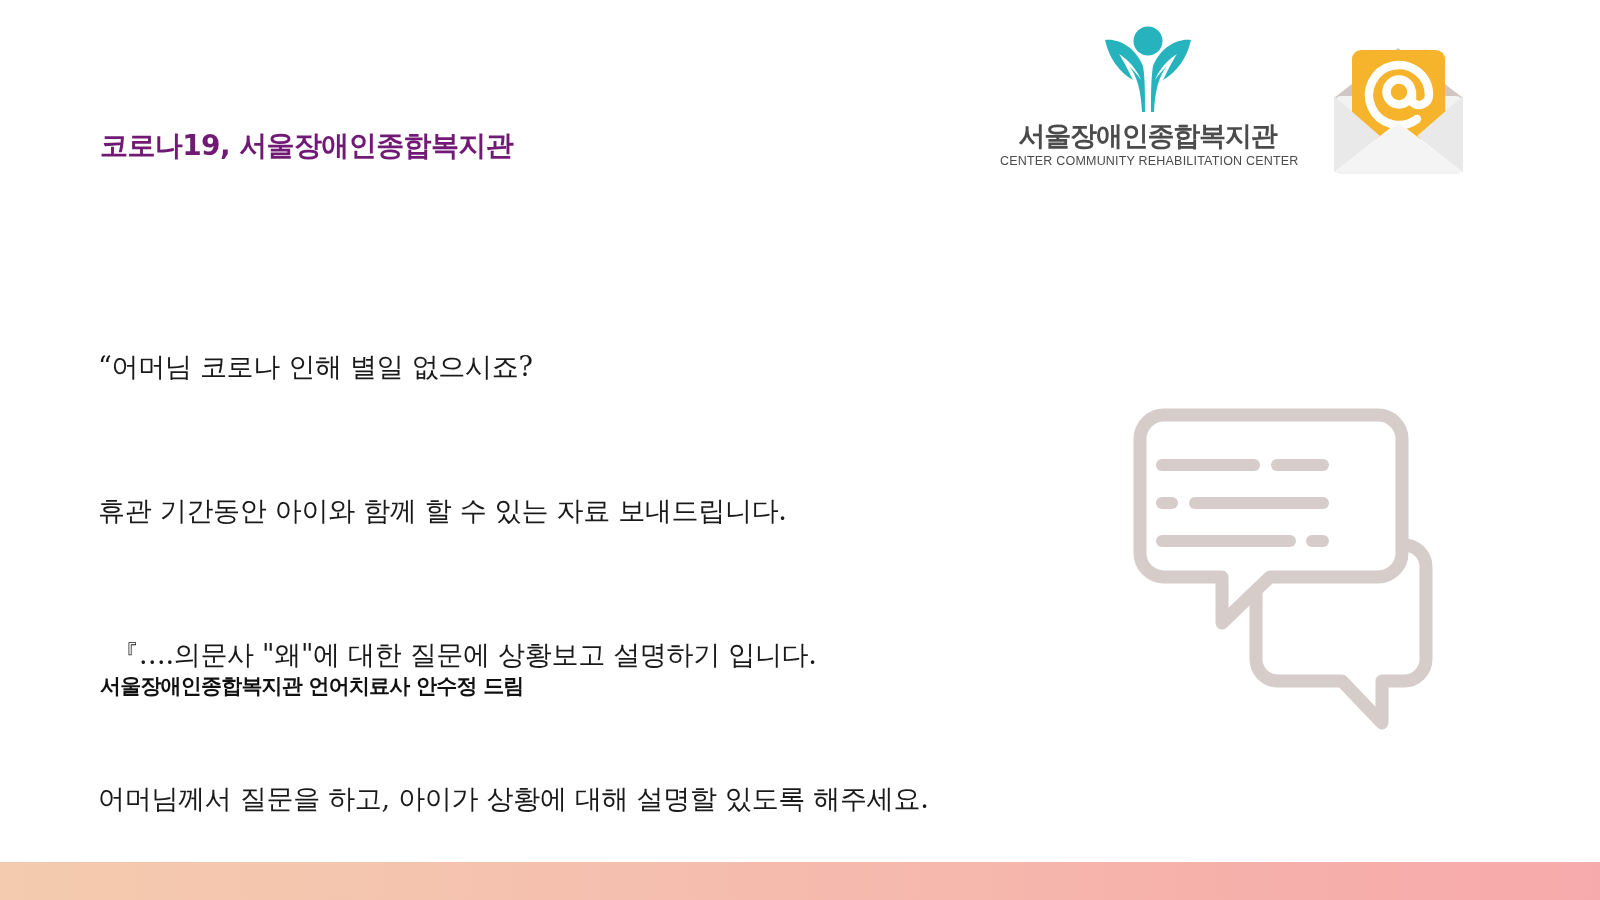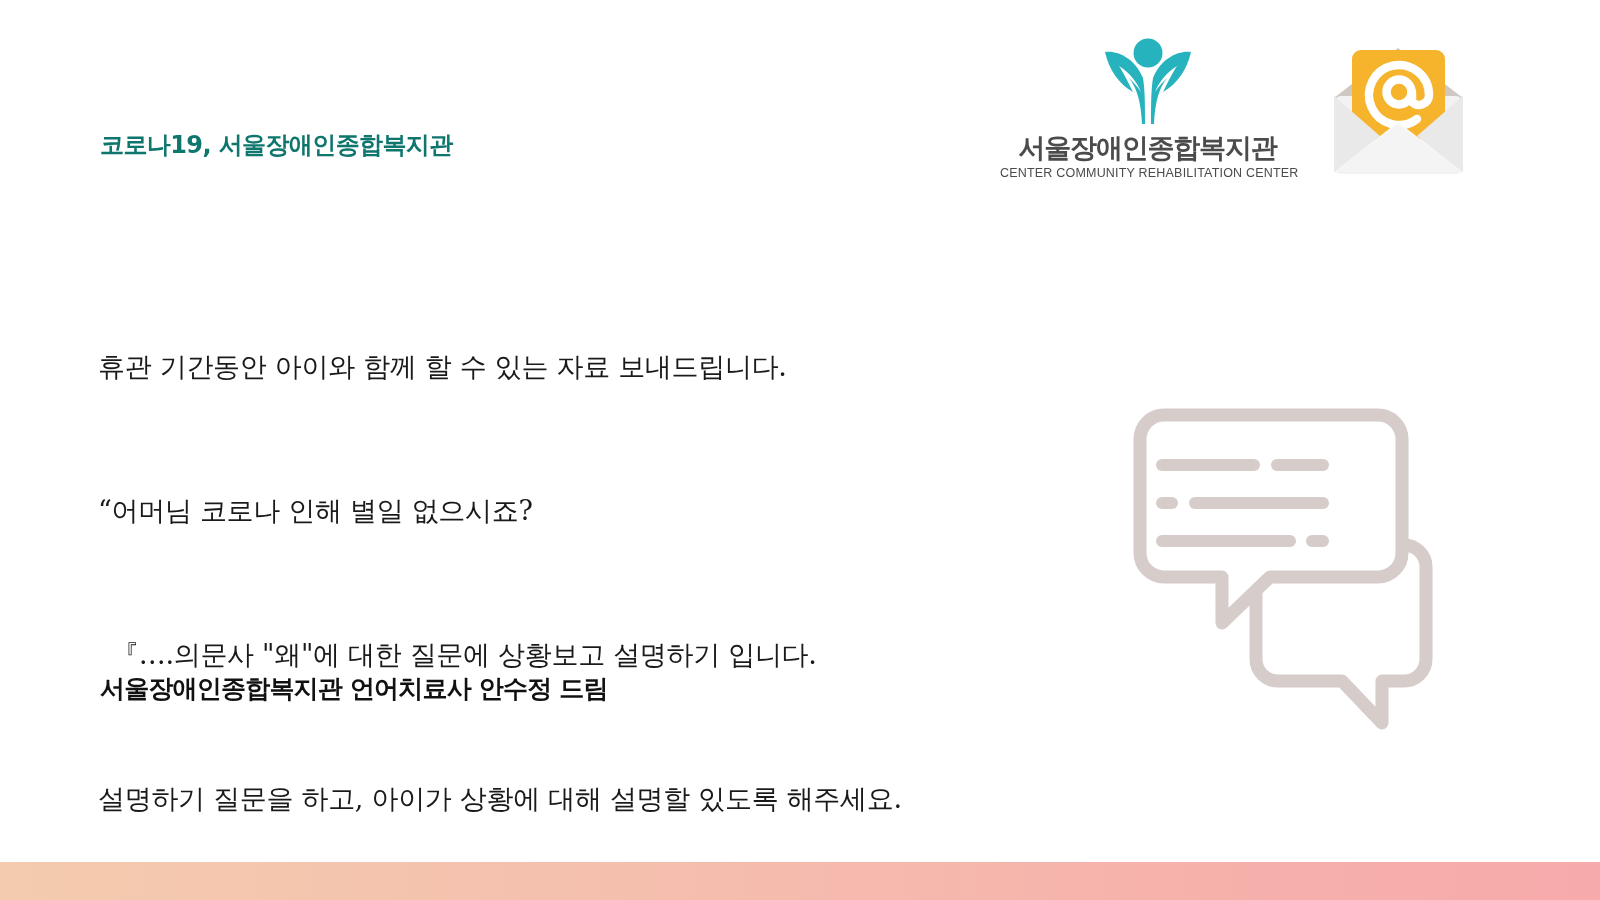--- a/index.html
+++ b/index.html
@@ -23,36 +23,36 @@
     height: 900px;
     background: #ffffff;
     overflow: hidden;
   }
 
   
   .header-title {
     position: absolute;
     left: 100px;
     top: 58px;
-    color: #0f766e;
+    color: #701a75;
     font-family: "DejaVu Sans", sans-serif;
     font-weight: bold;
-    font-size: 24px;
+    font-size: 28px;
     line-height: 35px;
     letter-spacing: -0.6px;
     white-space: pre;
     text-align: right;
   }
   .header-title .tline { display: block; }
 
   
   .org-logo {
     position: absolute;
     left: 1000px;
-    top: 36px;
+    top: 24px;
     width: 295px;
     height: 150px;
   }
   .logo-mark {
     position: absolute;
     left: 50%;
     top: 0;
     transform: translateX(-50%);
     width: 130px;
     height: 92px;
@@ -109,21 +109,21 @@
   .quote-body .qline { display: block; }
   .quote-body .qline.indent { padding-left: 14px; }
 
   
   .signature {
     position: absolute;
     left: 100px;
     top: 672px;
     font-family: "DejaVu Sans", sans-serif;
     font-weight: bold;
-    font-size: 25px;
+    font-size: 21px;
     letter-spacing: -0.8px;
     color: #111111;
     white-space: nowrap;
   }
 
   
   .bubbles {
     position: absolute;
     left: 1110px;
     top: 385px;
@@ -197,24 +197,24 @@
         <rect x="161" y="74" width="58" height="12" rx="6"></rect>
         <rect x="46" y="112" width="22" height="12" rx="6"></rect>
         <rect x="79" y="112" width="140" height="12" rx="6"></rect>
         <rect x="46" y="150" width="140" height="12" rx="6"></rect>
         <rect x="196" y="150" width="23" height="12" rx="6"></rect>
       </g>
     </svg>
   </div>
 
   <div class="quote-body">
+    <span class="qline">“어머님 코로나 인해 별일 없으시죠?</span>
     <span class="qline">휴관 기간동안 아이와 함께 할 수 있는 자료 보내드립니다.</span>
-    <span class="qline">“어머님 코로나 인해 별일 없으시죠?</span>
     <span class="qline indent">『….의문사 "왜"에 대한 질문에 상황보고 설명하기 입니다.</span>
-    <span class="qline">설명하기 질문을 하고, 아이가 상황에 대해 설명할 있도록 해주세요.</span>
+    <span class="qline">어머님께서 질문을 하고, 아이가 상황에 대해 설명할 있도록 해주세요.</span>
     
     
     
     
   </div>
 
   <div class="signature">서울장애인종합복지관 언어치료사 안수정 드림</div>
 
   <div class="bottom-bar"></div>
 

